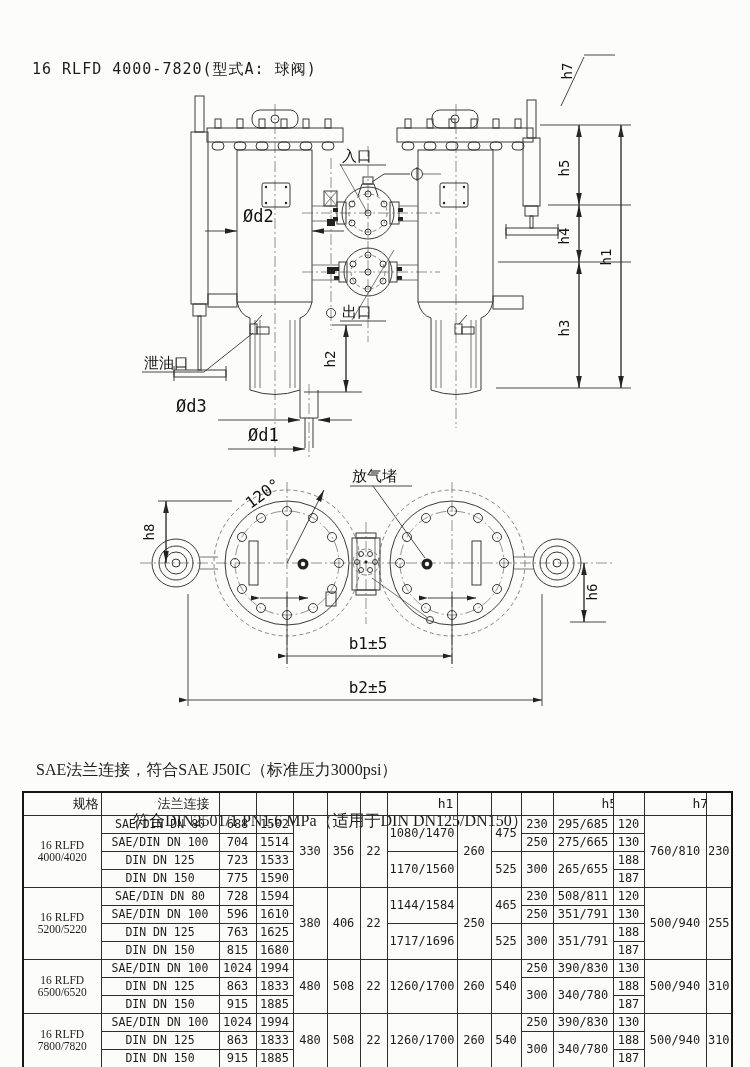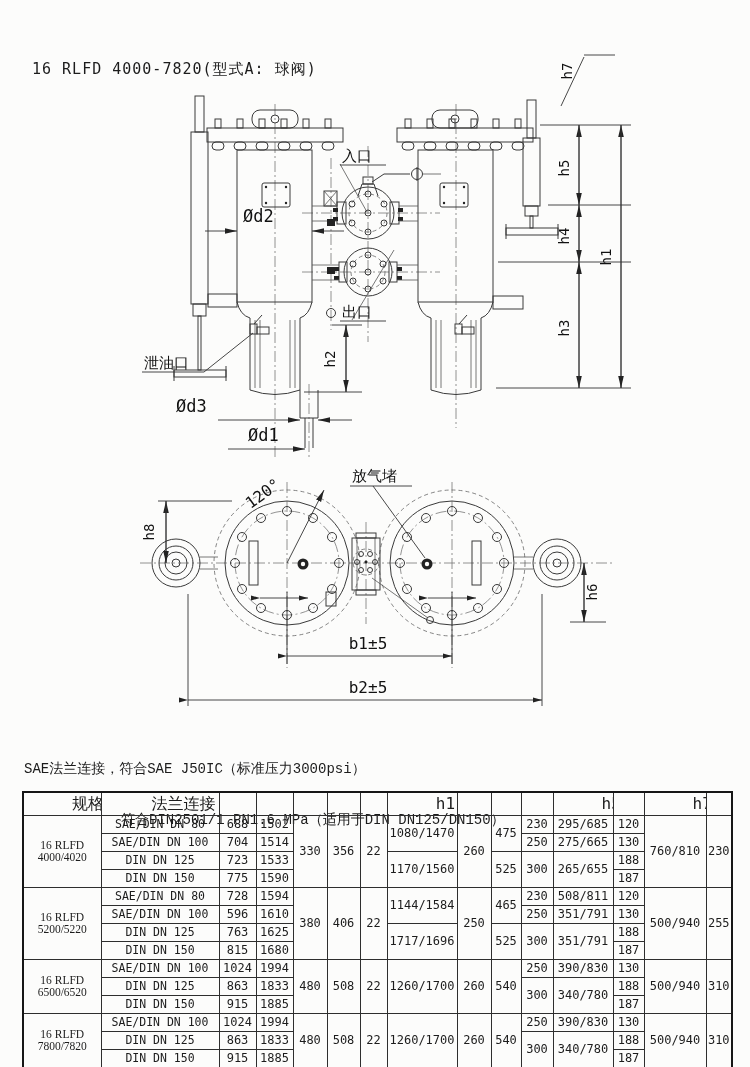--- a/index.html
+++ b/index.html
@@ -7,34 +7,34 @@
     width:750px;height:1067px;position:relative;background:#fcfcfb;
     font-family:"Liberation Mono","DejaVu Sans Mono",monospace;color:#1c1c1c;
     overflow:hidden;
   }
   .page-title{
     position:absolute;left:32px;top:24px;font-size:15px;letter-spacing:1px;
     font-family:"DejaVu Sans Mono","Liberation Mono",monospace;white-space:pre;margin-top:36px;
   }
   .drawing-svg{position:absolute;left:0;top:0;}
   .notes{
-    position:absolute;left:24px;top:727px;font-size:14px;line-height:17px;
-    font-family:Liberation Mono, monospace;white-space:pre;
+    position:absolute;left:36px;top:727px;font-size:16px;line-height:17px;
+    font-family:Liberation Serif, serif;white-space:pre;
   }
   .notes .indent{padding-left:97px;text-align:center;}
   table.spec{
     position:absolute;left:22px;top:791px;width:709px;border-collapse:collapse;
     table-layout:fixed;font-size:12px;border:2px solid #161616;
     font-family:"DejaVu Sans Mono","Liberation Mono",monospace;
   }
   table.spec th,table.spec td{
     border:1px solid #2e2e2e;padding:0 1px;text-align:center;height:17px;
     line-height:1.02;white-space:nowrap;overflow:hidden;font-weight:normal;
   }
-  table.spec th{height:22px;font-size:16px;padding-left:48px;}
+  table.spec th{height:22px;font-size:13px;padding-left:48px;}
   td.conn{text-align:left;padding-left:5px;font-size:11.5px;}
   td.model{text-align:left;padding-left:3px;font-size:11.5px;line-height:1.25;font-family:Liberation Serif, serif;}
   
   .ln{stroke:#3a3a3a;stroke-width:1;fill:none;}
   .lnthin{stroke:#555;stroke-width:0.8;fill:none;}
   .cl{stroke:#777;stroke-width:0.8;fill:none;stroke-dasharray:11 3 2 3;}
   .dash{stroke:#666;stroke-width:0.8;fill:none;stroke-dasharray:4 3;}
   .dim{stroke:#333;stroke-width:0.9;fill:none;}
   .fillb{fill:#222;stroke:none;}
   text.dimlab{font:14px "DejaVu Sans Mono","Liberation Mono",monospace;fill:#111;}

